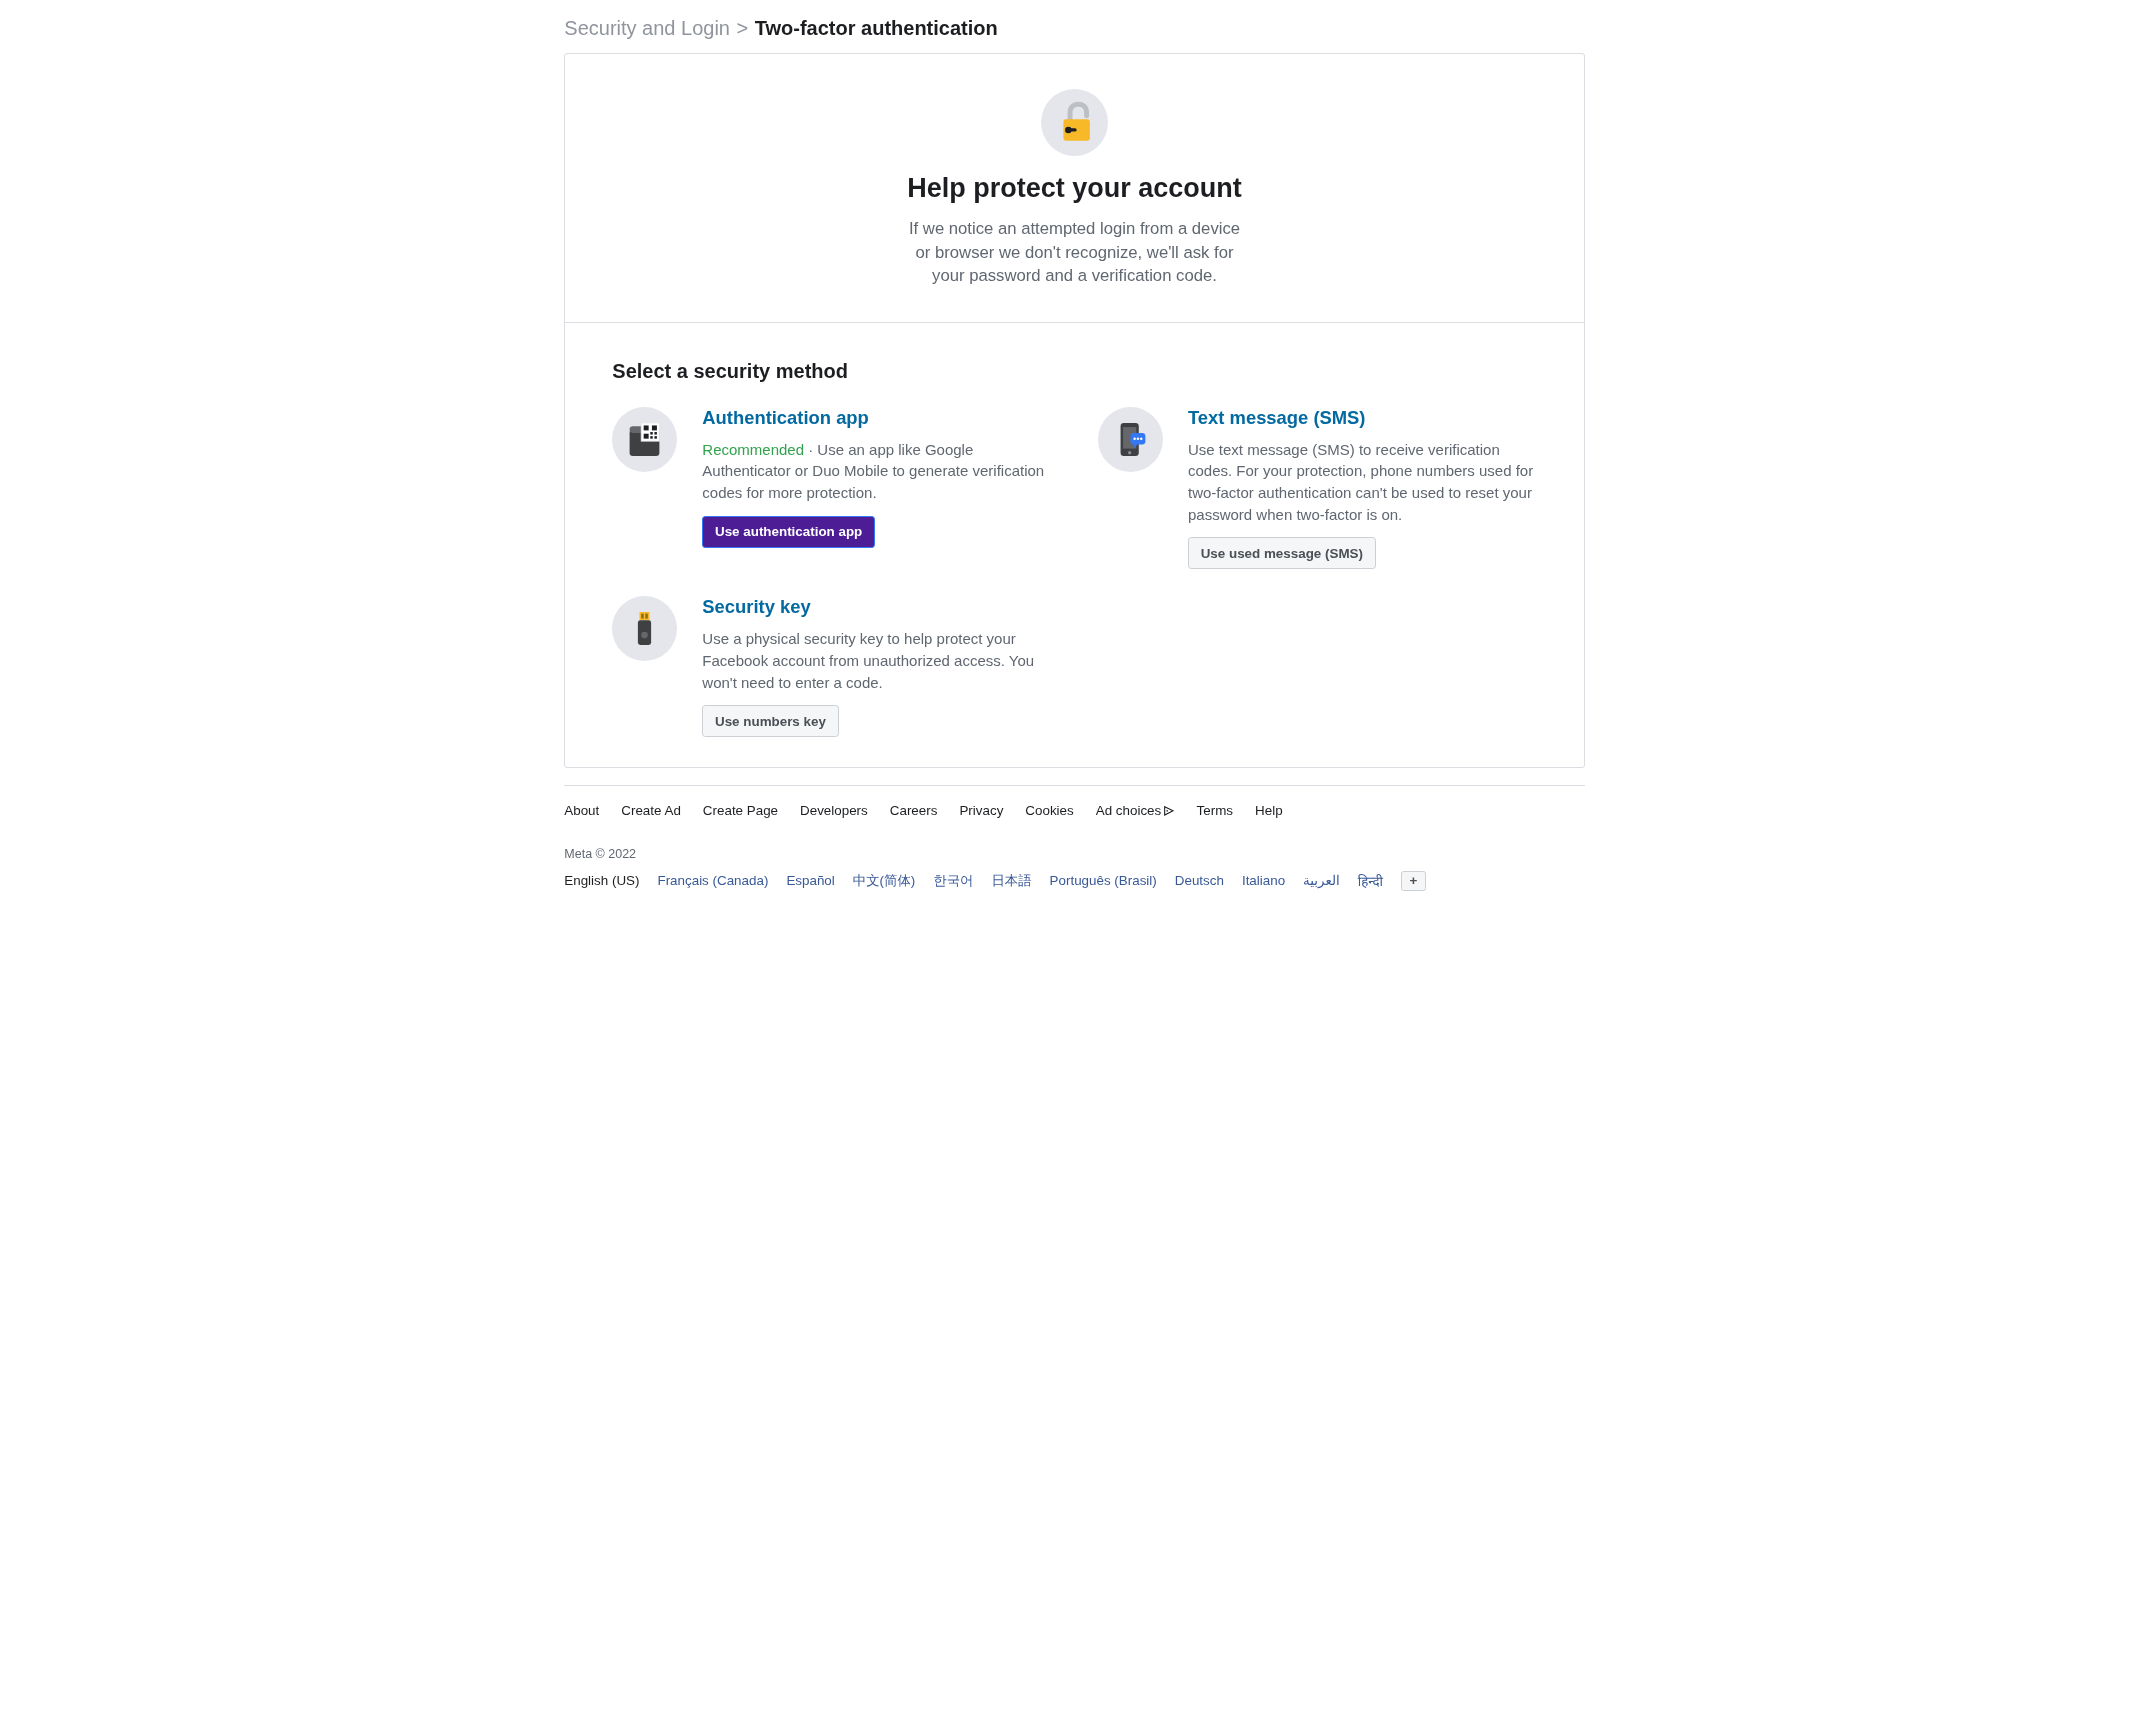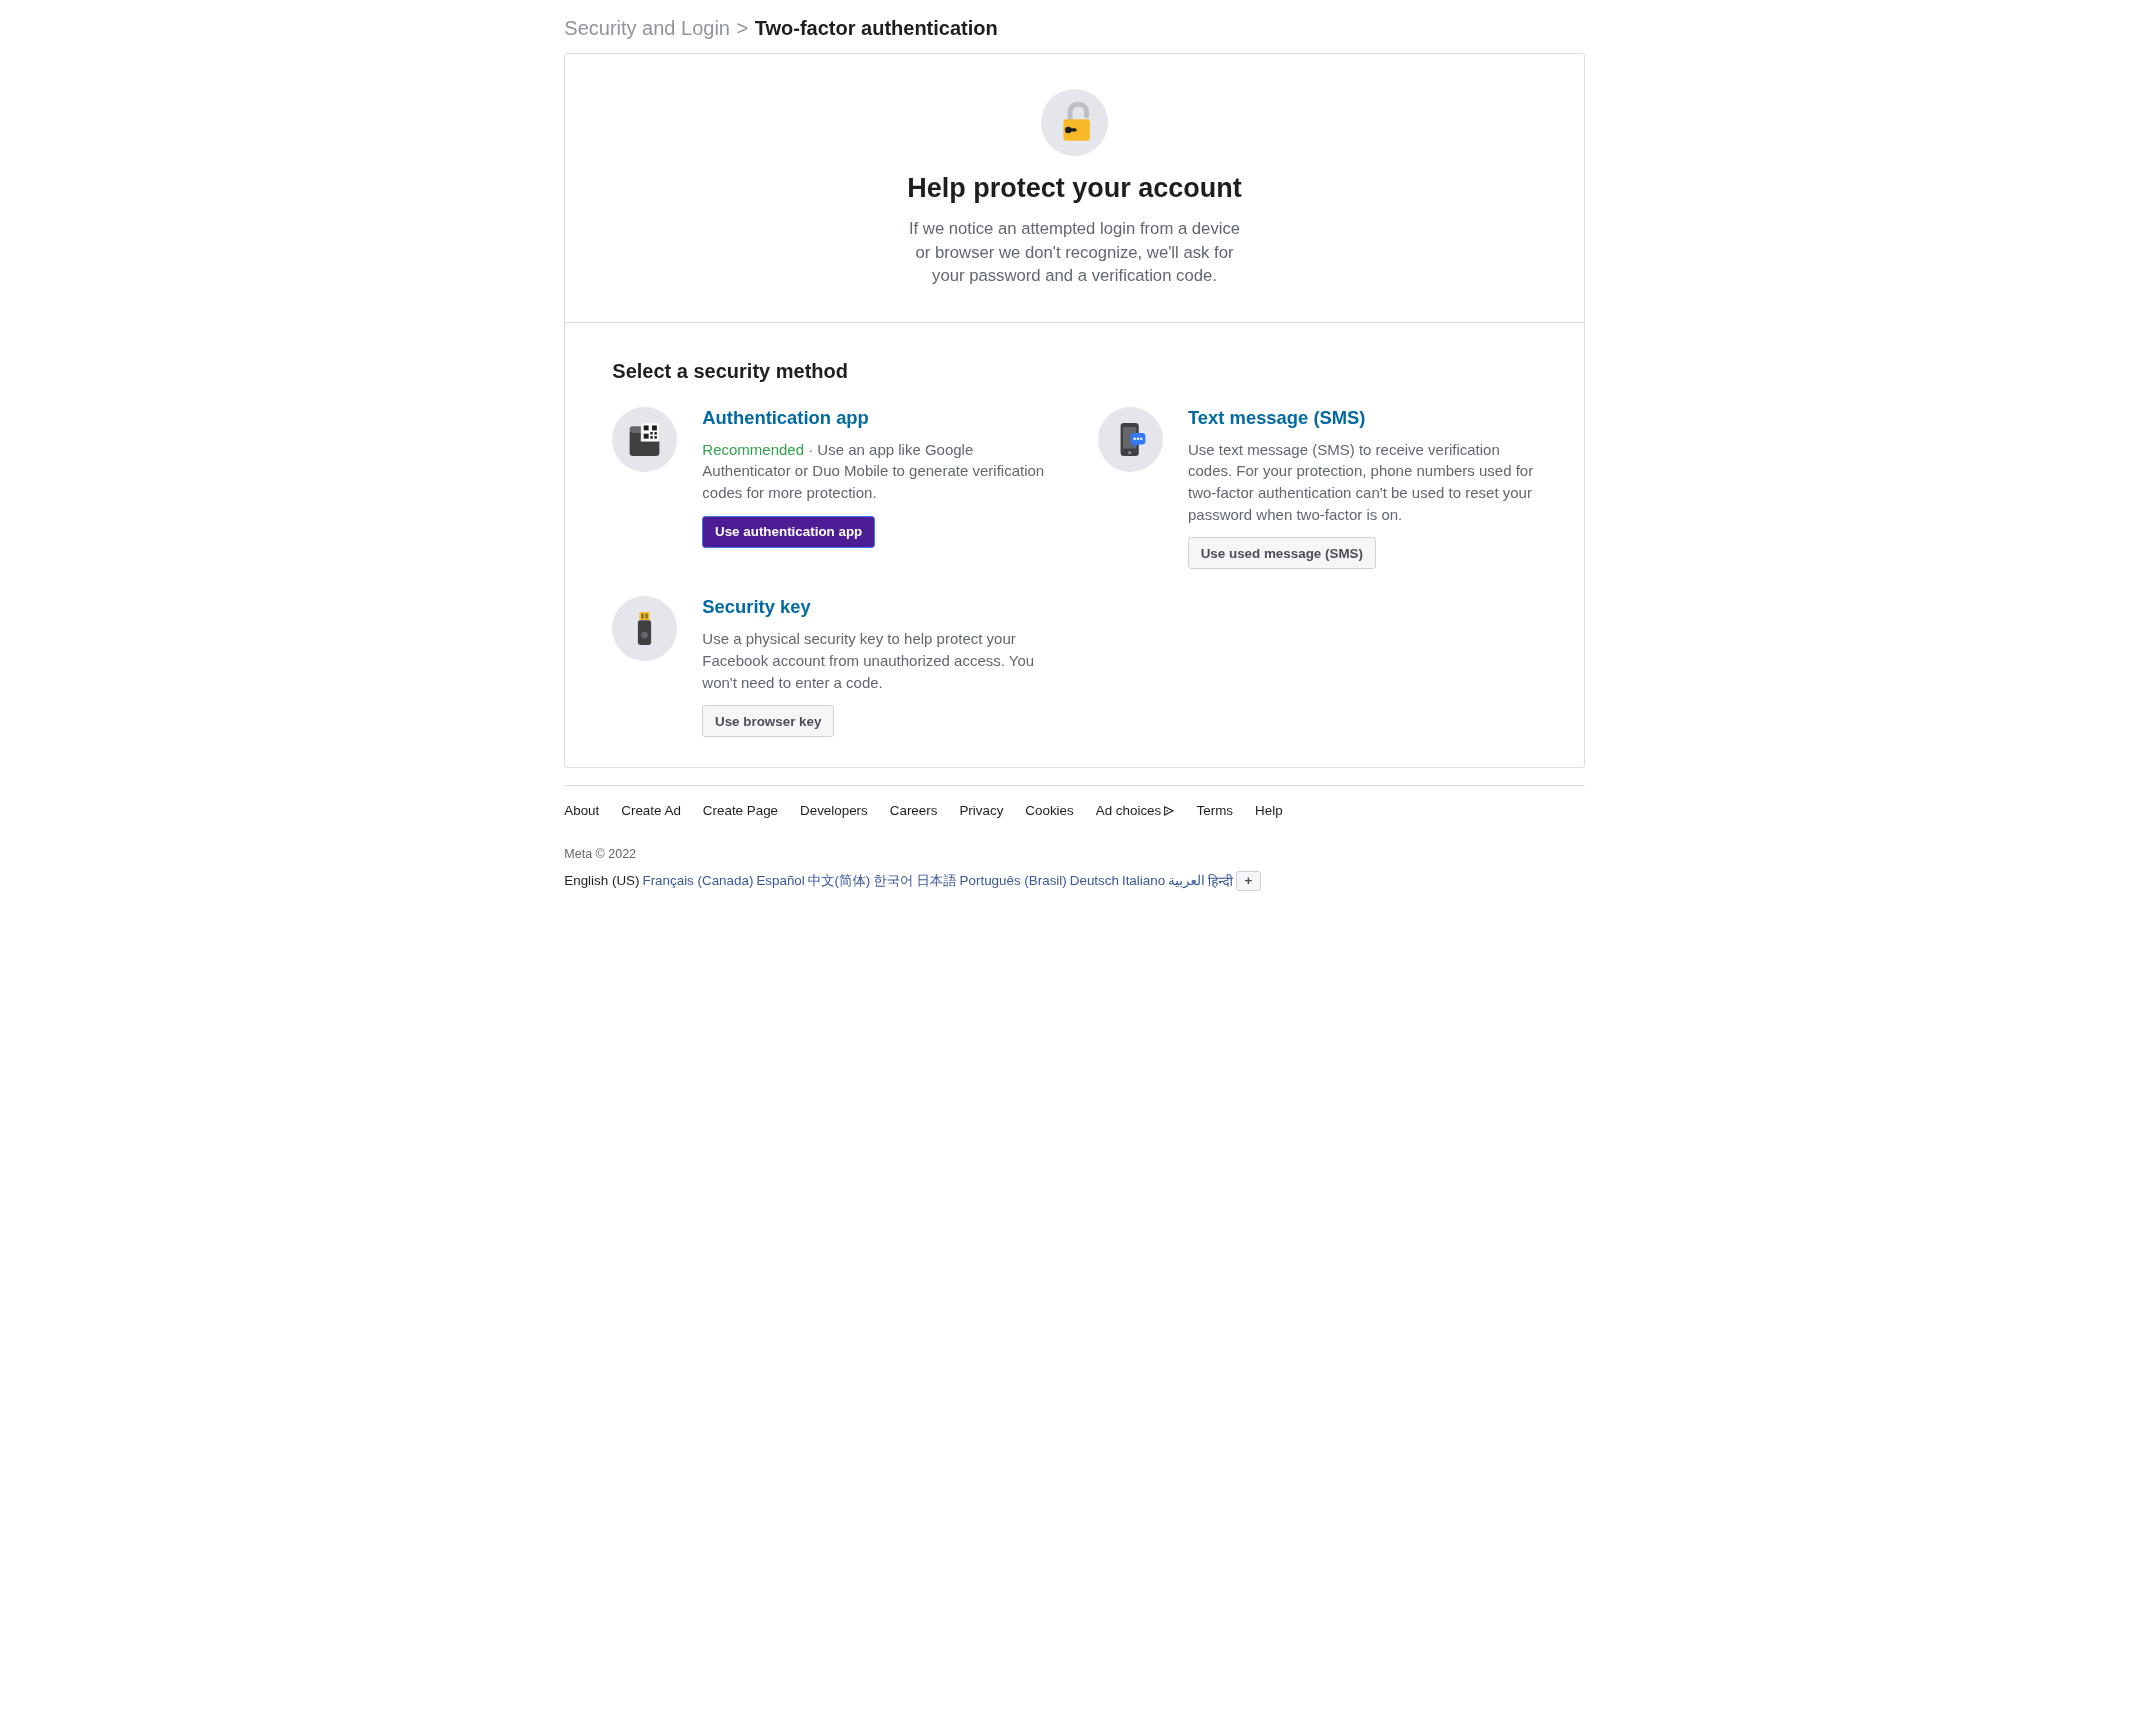--- a/index.html
+++ b/index.html
@@ -147,21 +147,21 @@
       text-decoration: none;
     }
     .footer-copy {
       color: #606770;
       font-size: 12.5px;
       margin-top: 29px;
       margin-bottom: 10px;
     }
     .footer-langs {
       display: flex;
-      gap: 3px;
+      gap: 18px;
       align-items: center;
       font-size: 13.4px;
     }
     .footer-langs a {
       color: #385898;
       text-decoration: none;
       cursor: pointer;
     }
     .footer-langs .current-lang {
       color: #1c1e21;
@@ -263,21 +263,21 @@
               <rect x="20" y="6" width="12" height="10" fill="#f7b928"></rect>
               <rect x="22" y="8" width="3" height="6" fill="#8a6d1f"></rect>
               <rect x="27" y="8" width="3" height="6" fill="#8a6d1f"></rect>
               <rect x="18" y="16" width="16" height="30" rx="3" fill="#3e4042"></rect>
               <circle cx="26" cy="34" r="4" fill="#65676b"></circle>
             </svg>
           </div>
           <div class="method-body">
             <div class="method-title">Security key</div>
             <div class="method-desc">Use a physical security key to help protect your Facebook account from unauthorized access. You won't need to enter a code.</div>
-            <button class="btn">Use browser key</button>
+            <button class="btn">Use numbers key</button>
           </div>
         </div>
 
       </div>
     </div>
   </div>
 
   <div class="footer">
     <div class="footer-links">
       <a href="#">About</a>

